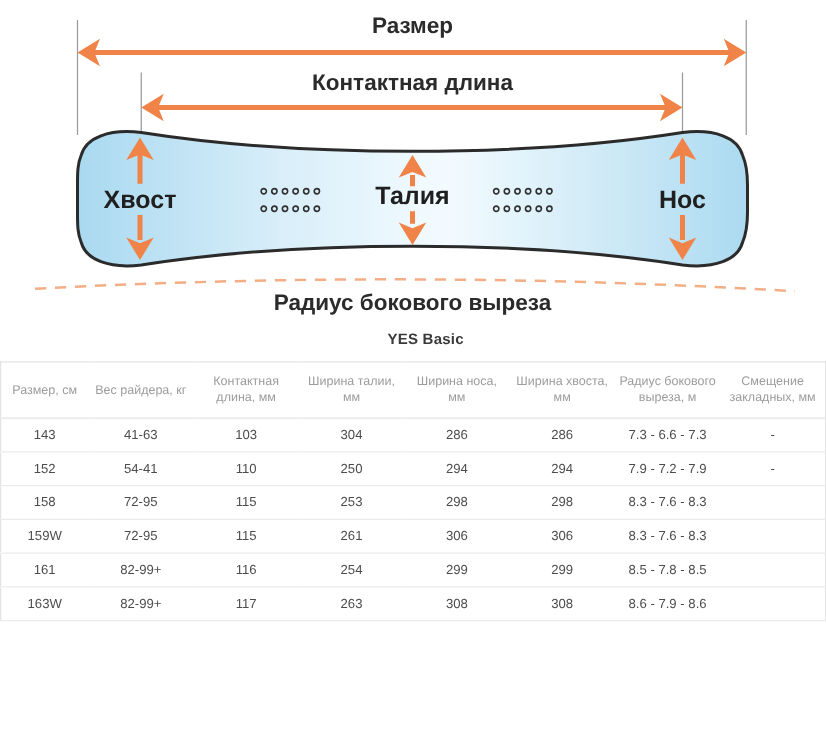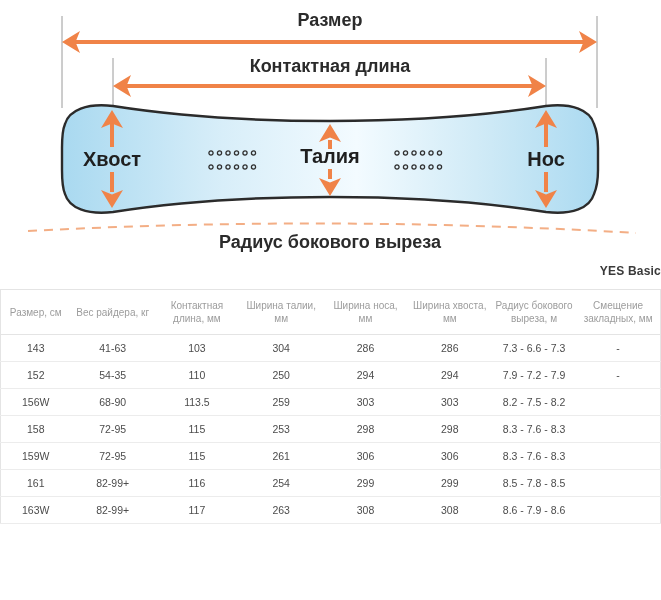--- a/index.html
+++ b/index.html
@@ -6,21 +6,21 @@
   .stage{
     width:661px;height:600px;background:#fff;overflow:hidden;
     font-family:"Liberation Sans", sans-serif;color:#2d2d2d;
     margin:0 auto;position:relative;
   }
   .diagram-wrap{width:569px;height:256px;}
   svg text{font-family:"Liberation Sans", sans-serif;}
   .dim-label{font-size:18px;font-weight:600;fill:#2b2b2b;}
   .board-label{font-size:20px;font-weight:600;fill:#1f1f1f;}
   .table-title{
-    text-align:right;font-size:12px;font-weight:bold;color:#3a3a3a;
+    text-align:center;font-size:12px;font-weight:bold;color:#3a3a3a;
     margin:8px 0 11px 0;line-height:14px;letter-spacing:.2px;padding-left:20px;
   }
   table.spec{
     width:661px;border-collapse:collapse;table-layout:fixed;
     border-left:1px solid #e4e4e4;border-right:1px solid #e4e4e4;
     border-top:1px solid #e4e4e4;
   }
   table.spec th{
     color:#9c9c9c;font-weight:normal;font-size:10px;line-height:13px;
     padding:9px 3px;border-bottom:1px solid #e4e4e4;vertical-align:middle;
@@ -162,37 +162,27 @@
           <td>41-63</td>
           <td>103</td>
           <td>304</td>
           <td>286</td>
           <td>286</td>
           <td>7.3 - 6.6 - 7.3</td>
           <td>-</td>
         </tr>
         <tr>
           <td>152</td>
-          <td>54-35</td>
+          <td>54-41</td>
           <td>110</td>
           <td>250</td>
           <td>294</td>
           <td>294</td>
           <td>7.9 - 7.2 - 7.9</td>
           <td>-</td>
-        </tr>
-        <tr>
-          <td>156W</td>
-          <td>68-90</td>
-          <td>113.5</td>
-          <td>259</td>
-          <td>303</td>
-          <td>303</td>
-          <td>8.2 - 7.5 - 8.2</td>
-          <td></td>
         </tr>
         <tr>
           <td>158</td>
           <td>72-95</td>
           <td>115</td>
           <td>253</td>
           <td>298</td>
           <td>298</td>
           <td>8.3 - 7.6 - 8.3</td>
           <td></td>

